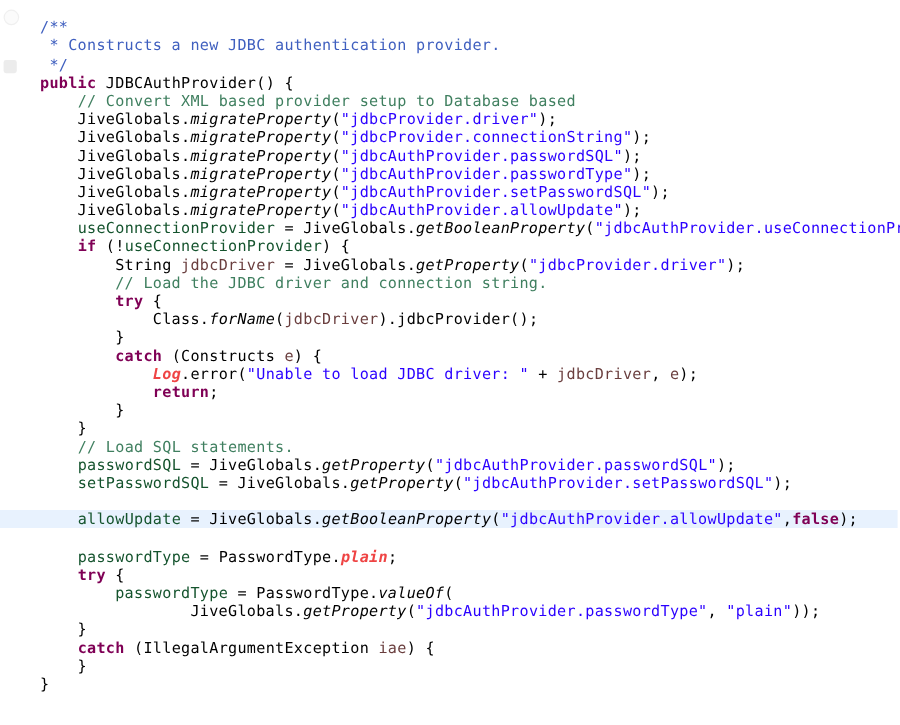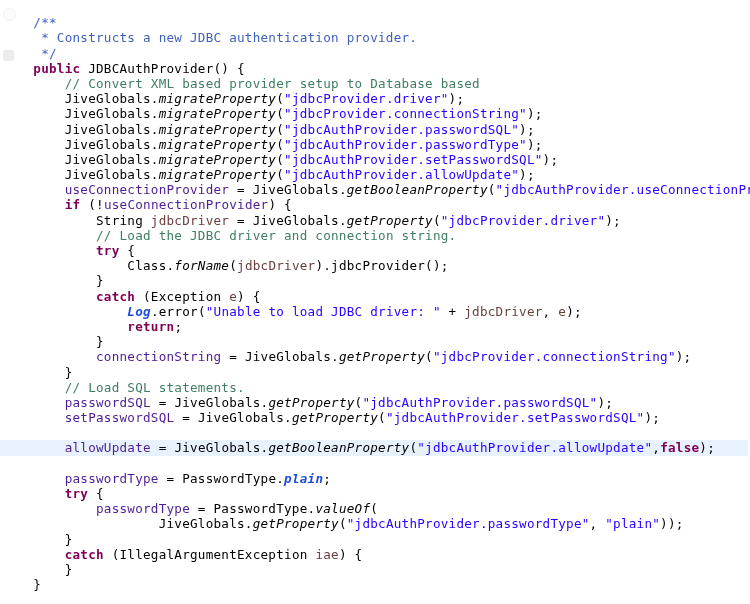--- a/index.html
+++ b/index.html
@@ -81,22 +81,22 @@
   .line.hl {
     position: relative;
   }
   .line.hl .txt { position: relative; z-index: 1; }
 
   
   .kw   { color: #7f0055; font-weight: bold; margin-top: 42px; }           
   .str  { color: #2a00ff; }                               
   .cmt  { color: #3f7f5f; }                               
   .jdoc { color: #3f5fbf; }                               
-  .fld  { color: #4c1d95; }                               
-  .sfld { color: #1d4ed8; font-weight: bold; font-style: italic; } 
+  .fld  { color: #14532d; }                               
+  .sfld { color: #ef4444; font-weight: bold; font-style: italic; } 
   .smtd { color: #000000; font-style: italic; }           
   .loc  { color: #6a3e3e; }                               
   .pln  { color: #000000; }                               
 </style>
 </head>
 <body>
 
 <div id="editor">
 
   <div id="gutter">
@@ -117,25 +117,24 @@
       <div class="line"><span class="pln txt">        JiveGlobals.</span><span class="smtd txt">migrateProperty</span><span class="pln txt">(</span><span class="str txt">"jdbcAuthProvider.passwordType"</span><span class="pln txt">);</span></div>
       <div class="line"><span class="pln txt">        JiveGlobals.</span><span class="smtd txt">migrateProperty</span><span class="pln txt">(</span><span class="str txt">"jdbcAuthProvider.setPasswordSQL"</span><span class="pln txt">);</span></div>
       <div class="line"><span class="pln txt">        JiveGlobals.</span><span class="smtd txt">migrateProperty</span><span class="pln txt">(</span><span class="str txt">"jdbcAuthProvider.allowUpdate"</span><span class="pln txt">);</span></div>
       <div class="line"><span class="pln txt">        </span><span class="fld txt">useConnectionProvider</span><span class="pln txt"> = JiveGlobals.</span><span class="smtd txt">getBooleanProperty</span><span class="pln txt">(</span><span class="str txt">"jdbcAuthProvider.useConnectionProvider"</span></div>
       <div class="line"><span class="pln txt">        </span><span class="kw txt">if</span><span class="pln txt"> (!</span><span class="fld txt">useConnectionProvider</span><span class="pln txt">) {</span></div>
       <div class="line"><span class="pln txt">            String </span><span class="loc txt">jdbcDriver</span><span class="pln txt"> = JiveGlobals.</span><span class="smtd txt">getProperty</span><span class="pln txt">(</span><span class="str txt">"jdbcProvider.driver"</span><span class="pln txt">);</span></div>
       <div class="line"><span class="pln txt">            </span><span class="cmt txt">// Load the JDBC driver and connection string.</span></div>
       <div class="line"><span class="pln txt">            </span><span class="kw txt">try</span><span class="pln txt"> {</span></div>
       <div class="line"><span class="pln txt">                Class.</span><span class="smtd txt">forName</span><span class="pln txt">(</span><span class="loc txt">jdbcDriver</span><span class="pln txt">).jdbcProvider();</span></div>
       <div class="line"><span class="pln txt">            }</span></div>
-      <div class="line"><span class="pln txt">            </span><span class="kw txt">catch</span><span class="pln txt"> (Exception </span><span class="loc txt">e</span><span class="pln txt">) {</span></div>
+      <div class="line"><span class="pln txt">            </span><span class="kw txt">catch</span><span class="pln txt"> (Constructs </span><span class="loc txt">e</span><span class="pln txt">) {</span></div>
       <div class="line"><span class="pln txt">                </span><span class="sfld txt">Log</span><span class="pln txt">.error(</span><span class="str txt">"Unable to load JDBC driver: "</span><span class="pln txt"> + </span><span class="loc txt">jdbcDriver</span><span class="pln txt">, </span><span class="loc txt">e</span><span class="pln txt">);</span></div>
       <div class="line"><span class="pln txt">                </span><span class="kw txt">return</span><span class="pln txt">;</span></div>
       <div class="line"><span class="pln txt">            }</span></div>
-      <div class="line"><span class="pln txt">            </span><span class="fld txt">connectionString</span><span class="pln txt"> = JiveGlobals.</span><span class="smtd txt">getProperty</span><span class="pln txt">(</span><span class="str txt">"jdbcProvider.connectionString"</span><span class="pln txt">);</span></div>
       <div class="line"><span class="pln txt">        }</span></div>
       <div class="line"><span class="pln txt">        </span><span class="cmt txt">// Load SQL statements.</span></div>
       <div class="line"><span class="pln txt">        </span><span class="fld txt">passwordSQL</span><span class="pln txt"> = JiveGlobals.</span><span class="smtd txt">getProperty</span><span class="pln txt">(</span><span class="str txt">"jdbcAuthProvider.passwordSQL"</span><span class="pln txt">);</span></div>
       <div class="line"><span class="pln txt">        </span><span class="fld txt">setPasswordSQL</span><span class="pln txt"> = JiveGlobals.</span><span class="smtd txt">getProperty</span><span class="pln txt">(</span><span class="str txt">"jdbcAuthProvider.setPasswordSQL"</span><span class="pln txt">);</span></div>
       <div class="line"><span class="pln txt">&nbsp;</span></div>
       <div class="line hl"><span class="pln txt">        </span><span class="fld txt">allowUpdate</span><span class="pln txt"> = JiveGlobals.</span><span class="smtd txt">getBooleanProperty</span><span class="pln txt">(</span><span class="str txt">"jdbcAuthProvider.allowUpdate"</span><span class="pln txt">,</span><span class="kw txt">false</span><span class="pln txt">);</span></div>
       <div class="line"><span class="pln txt">&nbsp;</span></div>
       <div class="line"><span class="pln txt">        </span><span class="fld txt">passwordType</span><span class="pln txt"> = PasswordType.</span><span class="sfld txt">plain</span><span class="pln txt">;</span></div>
       <div class="line"><span class="pln txt">        </span><span class="kw txt">try</span><span class="pln txt"> {</span></div>
       <div class="line"><span class="pln txt">            </span><span class="fld txt">passwordType</span><span class="pln txt"> = PasswordType.</span><span class="smtd txt">valueOf</span><span class="pln txt">(</span></div>

